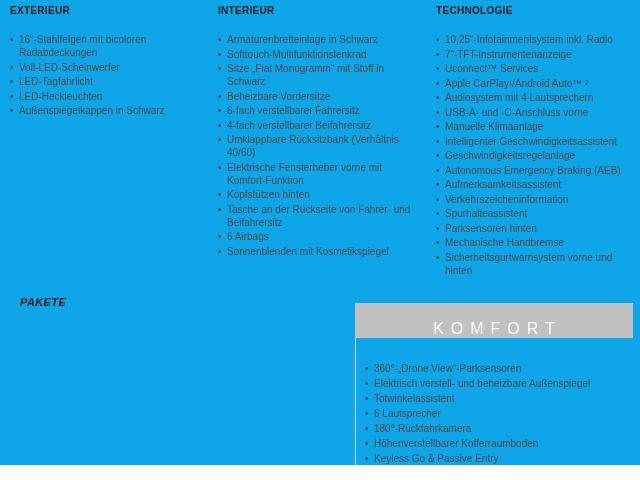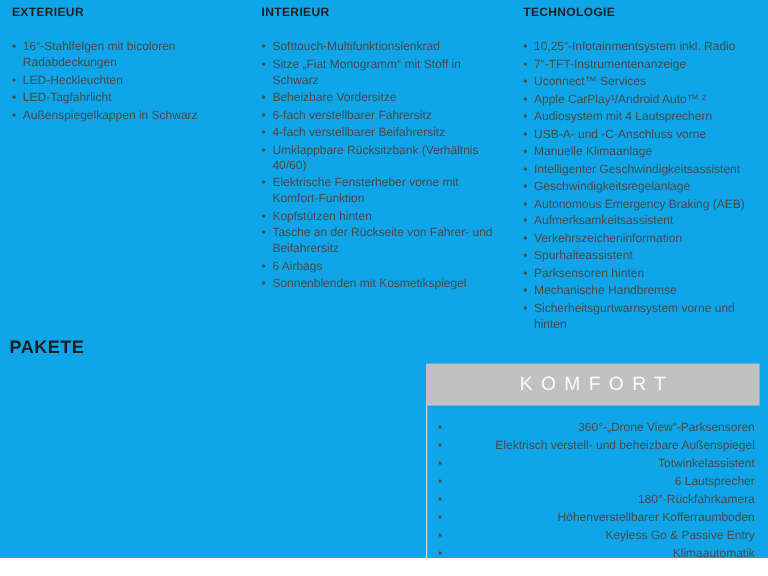--- a/index.html
+++ b/index.html
@@ -41,74 +41,77 @@
   .item-list li::before {
     content: "\2022";
     position: absolute;
     left: 0;
     top: 0;
   }
   .pakete-heading {
     position: absolute;
     left: 8px;
     top: 281px;
-    margin: 0;
-    font-size: 15px;
+    margin: 12px;
+    font-size: 11px;
     line-height: 18px;
     font-weight: bold;
     letter-spacing: 0.4px;
     color: #1e1e1e;
+    font-style: italic;
   }
   .paket-box {
     position: absolute;
     left: 355px;
     top: 303px;
     width: 278px;
   }
   .paket-box-header {
     height: 35px;
     background: #c1c1c1;
     display: flex;
-    align-items: center;
+    align-items: flex-end;
     justify-content: center;
   }
   .paket-box-title {
     color: #fafafa;
     font-size: 16px;
     font-weight: 400;
     letter-spacing: 7px;
     padding-left: 7px; 
     white-space: nowrap;
   }
   .paket-box-body {
     border-left: 1px solid #d6d6d6;
     min-height: 142px;
     padding: 12px 4px 0 9px;
   }
-  .paket-box-body .item-list { margin-top: 0; text-align: right; }
+  .paket-box-body .item-list { margin-top: 12px; }
   .paket-box-body .item-list li { margin-bottom: 2px; }
 </style>
 </head>
 <body>
 
 <div class="page">
 
   <section class="col col-0">
     <h2 class="col-title">EXTERIEUR</h2>
     <ul class="item-list">
         <li>16“-Stahlfelgen mit bicoloren Radabdeckungen</li>
+        <li>Voll-LED-Scheinwerfer</li>
+        <li>LED-Tagfahrlicht</li>
         <li>LED-Heckleuchten</li>
-        <li>LED-Tagfahrlicht</li>
         <li>Außenspiegelkappen in Schwarz</li>
       </ul>
   </section>
 
   <section class="col col-1">
     <h2 class="col-title">INTERIEUR</h2>
     <ul class="item-list">
+        <li>Armaturenbretteinlage in Schwarz</li>
         <li>Softtouch-Multifunktionslenkrad</li>
         <li>Sitze „Fiat Monogramm“ mit Stoff in Schwarz</li>
         <li>Beheizbare Vordersitze</li>
         <li>6-fach verstellbarer Fahrersitz</li>
         <li>4-fach verstellbarer Beifahrersitz</li>
         <li>Umklappbare Rücksitzbank (Verhältnis 40/60)</li>
         <li>Elektrische Fensterheber vorne mit Komfort-Funktion</li>
         <li>Kopfstützen hinten</li>
         <li>Tasche an der Rückseite von Fahrer- und Beifahrersitz</li>
         <li>6 Airbags</li>

